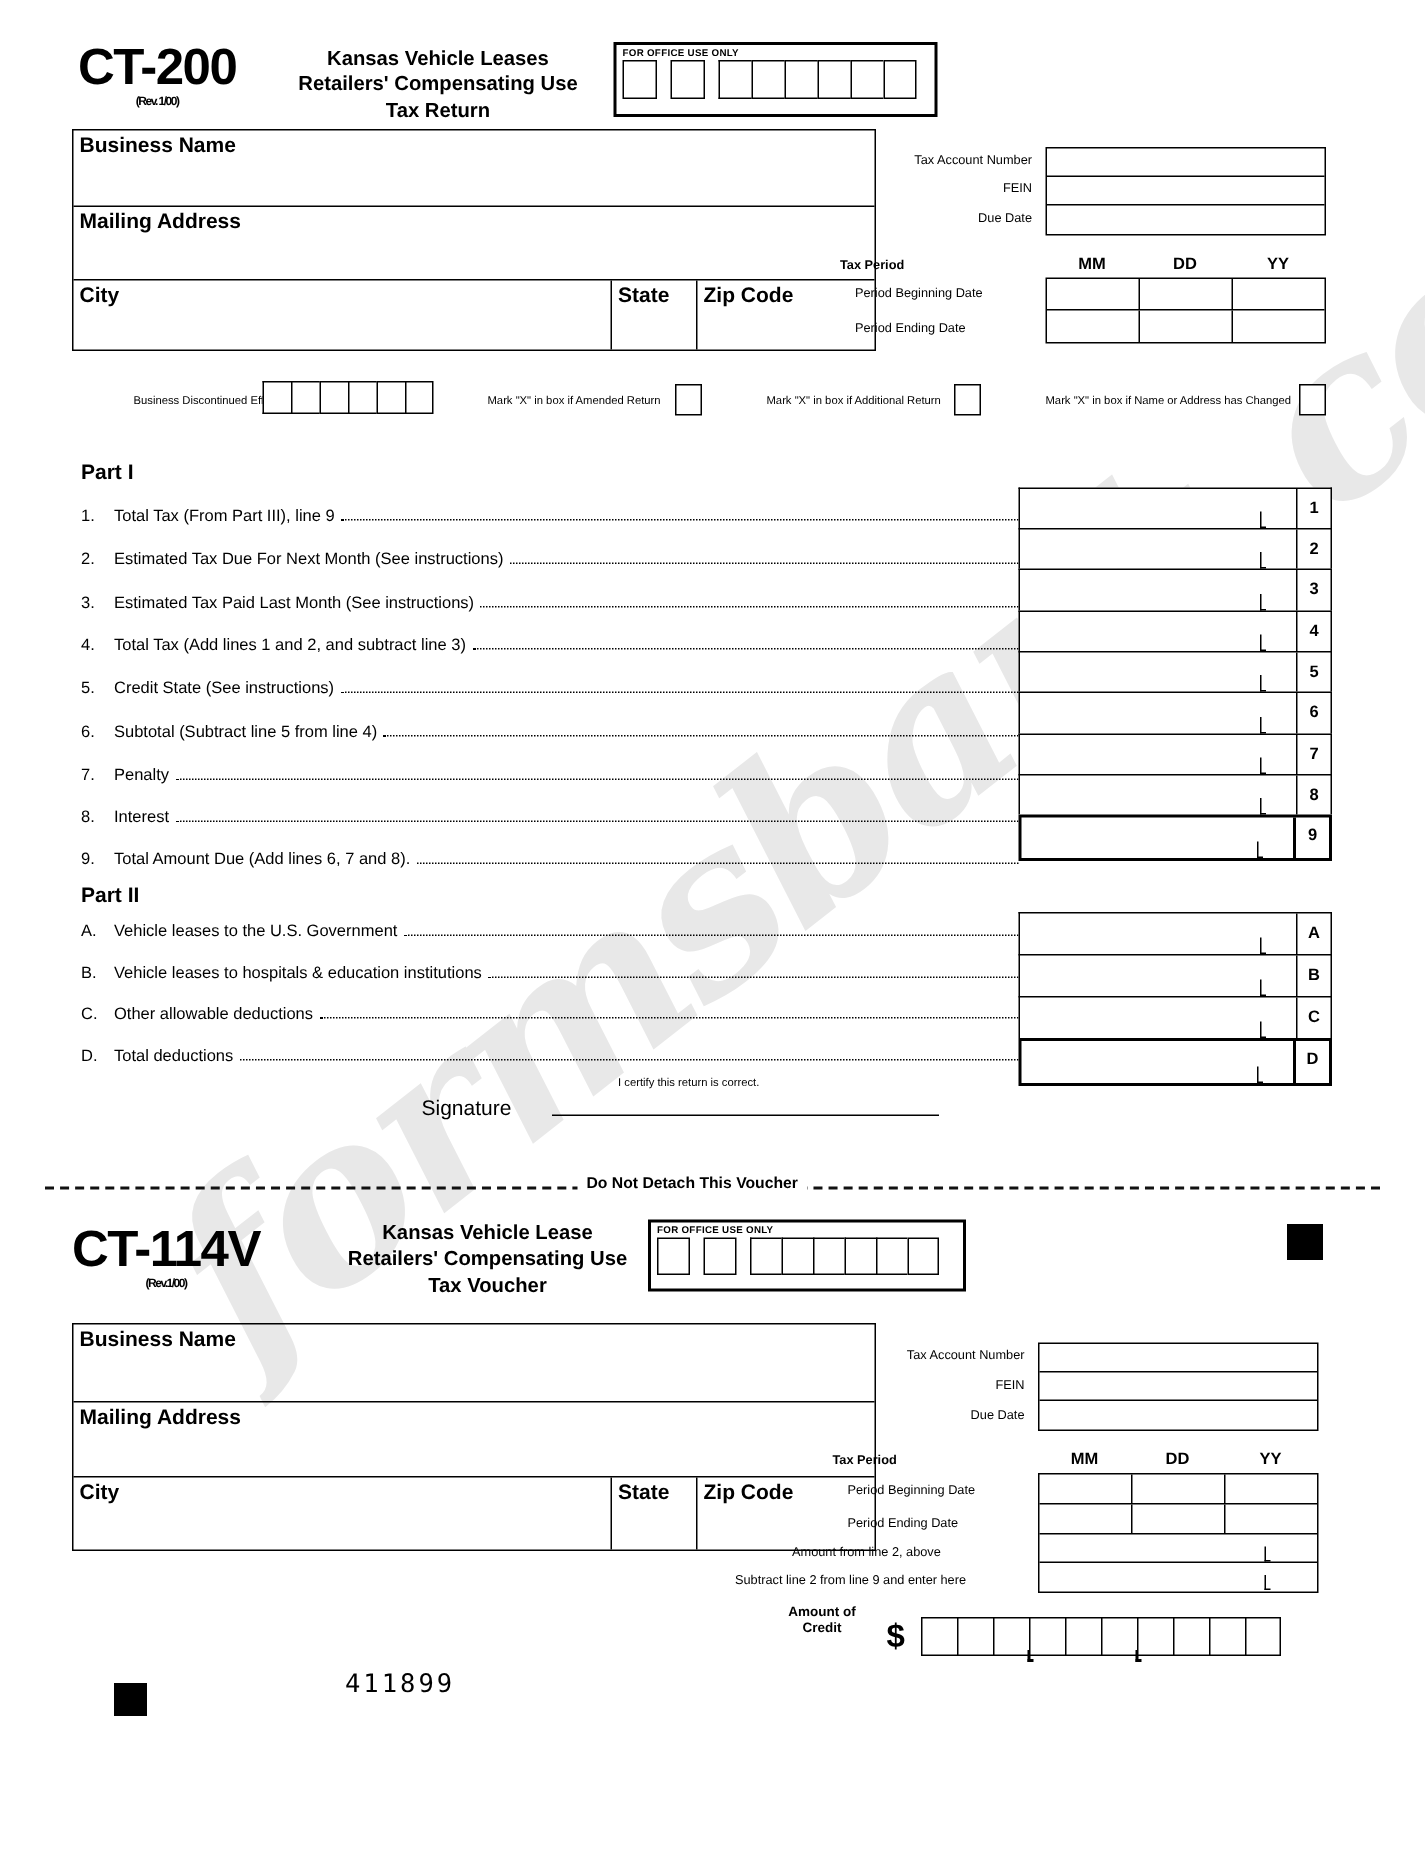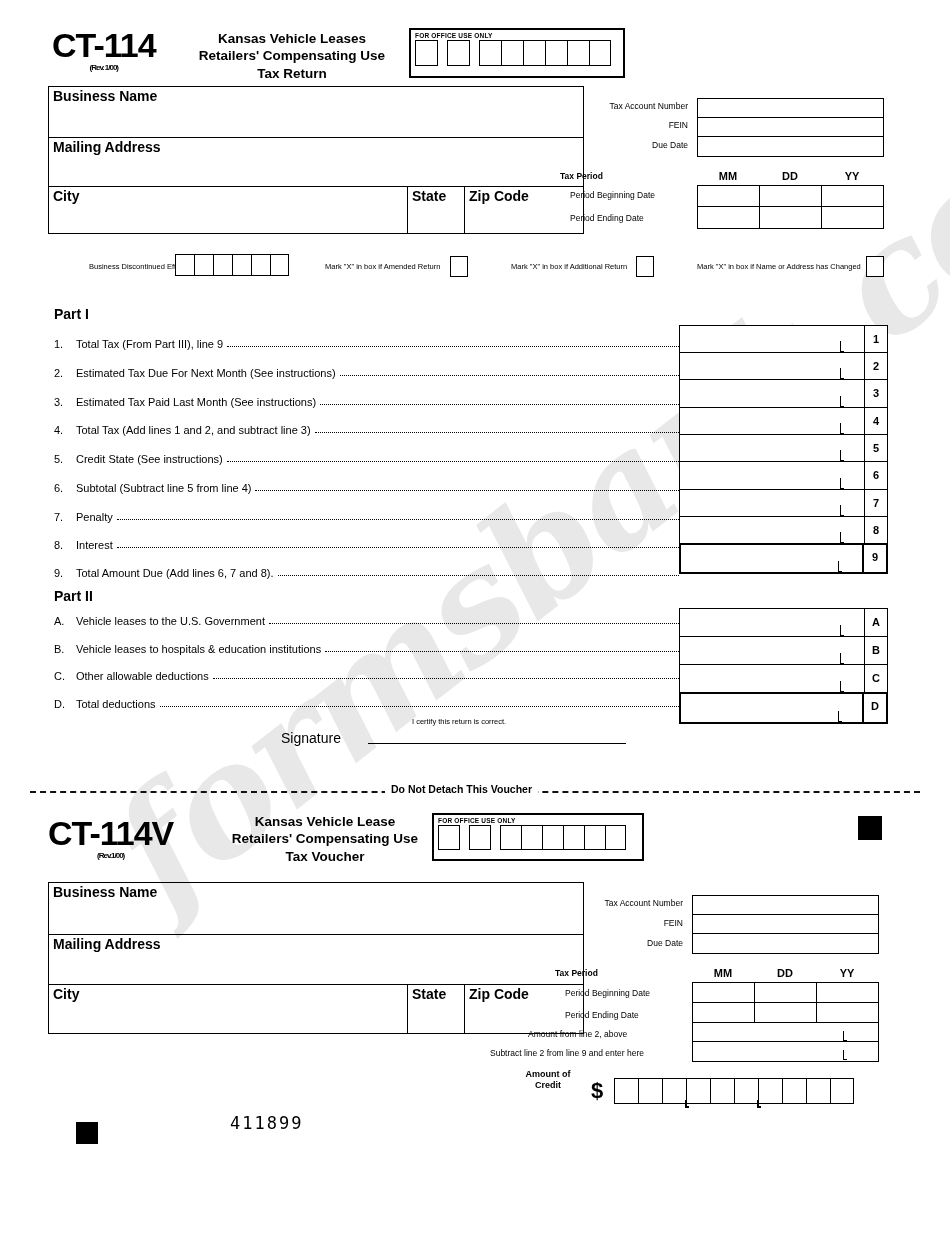--- a/index.html
+++ b/index.html
@@ -230,21 +230,21 @@
 
 <div class="page">
 
   <div class="watermark">
     <span class="wm1">formsbank.com</span>
   </div>
 
   <div class="layer">
 
   <div class="formno" style="position:absolute;left:52px;top:28px;">
-    <div>CT-114</div>
+    <div>CT-200</div>
     <div class="rev">(Rev. 1/00)</div>
   </div>
 
   <div class="title" style="position:absolute;left:192px;top:30px;width:200px;">
     <div>Kansas Vehicle Leases</div>
     <div>Retailers' Compensating Use</div>
     <div>Tax Return</div>
   </div>
 
   <div class="office-box" style="left:409px;top:28px;width:216px;height:50px;">

